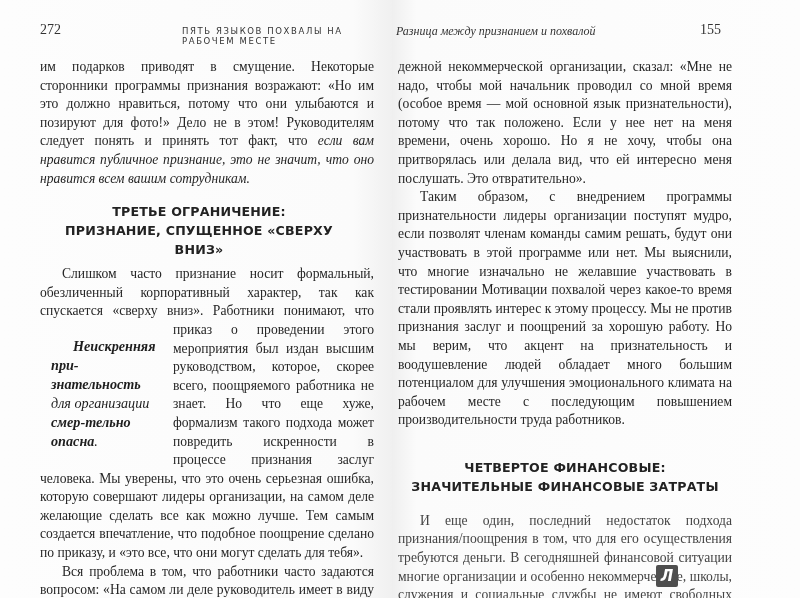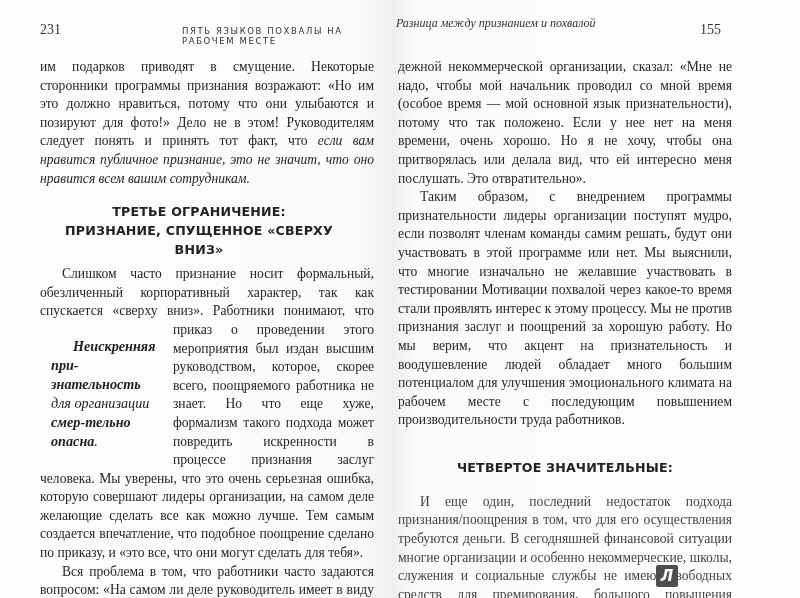--- a/index.html
+++ b/index.html
@@ -10,21 +10,21 @@
     color: #2a2a2a;
     position: relative;
   }
   .spread { position: absolute; inset: 0; display: flex; }
   .page { position: relative; height: 598px; box-sizing: border-box; }
   .page.left { width: 392px; background: linear-gradient(to right, #fdfdfd 0%, #fbfbfb 90%, #f0f0f0 100%); }
   .page.right { width: 408px; background: linear-gradient(to right, #efefef 0%, #fbfbfb 6%, #fdfdfd 100%); }
   .run-head { position: absolute; top: 22px; font-size: 12.5px; color: #333; }
   .left .pnum { left: 40px; font-family: "Liberation Serif", serif; font-size: 14px; }
   .left .rtitle { left: 182px; top: 26px; font-family: "DejaVu Sans", sans-serif; font-size: 8.5px; letter-spacing: 1.6px; text-transform: uppercase; }
-  .right .rtitle { left: 4px; top: 16px; font-family: "Liberation Serif", serif; font-style: italic; font-size: 12px; }
+  .right .rtitle { left: 4px; top: 24px; font-family: "Liberation Serif", serif; font-style: italic; font-size: 12px; }
   .right .pnum { left: 308px; font-family: "Liberation Serif", serif; font-size: 14px; }
 
   .body { position: absolute; font-family: "Liberation Serif", serif; font-size: 13.6px; line-height: 18.6px; text-align: justify; color: #262626; }
   .left .body { left: 40px; top: 58px; width: 334px; }
   .right .body { left: 6px; top: 58px; width: 334px; }
   .body p { margin: 0; }
   .body p.indent { text-indent: 22px; }
   .body .it { font-style: italic; }
   h3 { font-family: "DejaVu Sans", sans-serif; font-weight: bold; font-size: 12.6px; text-align: center; margin: 0; line-height: 19px; color: #222; letter-spacing: 0.2px; }
   .head-block-1 { margin: 14px 16px 6px 0; }
@@ -34,21 +34,21 @@
   .pull b { font-weight: bold; }
   .right-lighter { color: #444; }
   .logo { position: absolute; left: 656px; top: 565px; width: 22px; height: 22px; background: #4e4e4e; border-radius: 2px; color: #fff; font-family: "DejaVu Sans", sans-serif; font-weight: bold; font-style: italic; font-size: 15px; text-align: center; line-height: 22px; }
 </style>
 </head>
 <body>
 
 <div class="spread">
 
   <div class="page left">
-    <div class="run-head pnum">231</div>
+    <div class="run-head pnum">272</div>
     <div class="run-head rtitle">Пять языков похвалы на рабочем месте</div>
 
     <div class="body">
       <p><span>им подарков приводят в смущение. Некоторые сторонники программы признания возражают: «Но им это должно нравиться, потому что они улыбаются и позируют для фото!» Дело не в этом! Руководителям следует понять и принять тот факт, что </span><span class="it">если вам нравится публичное признание, это не значит, что оно нравится всем вашим сотрудникам.</span></p>
 
       <div class="head-block-1">
         <h3>ТРЕТЬЕ ОГРАНИЧЕНИЕ:</h3>
         <h3>ПРИЗНАНИЕ, СПУЩЕННОЕ «СВЕРХУ ВНИЗ»</h3>
       </div>
 
@@ -63,21 +63,22 @@
 
   <div class="page right">
     <div class="run-head rtitle">Разница между признанием и похвалой</div>
     <div class="run-head pnum">155</div>
 
     <div class="body">
       <p>дежной некоммерческой организации, сказал: «Мне не надо, чтобы мой начальник проводил со мной время (особое время — мой основной язык признательности), потому что так положено. Если у нее нет на меня времени, очень хорошо. Но я не хочу, чтобы она притворялась или делала вид, что ей интересно меня послушать. Это отвратительно».</p>
       <p class="indent">Таким образом, с внедрением программы признательности лидеры организации поступят мудро, если позволят членам команды самим решать, будут они участвовать в этой программе или нет. Мы выяснили, что многие изначально не желавшие участвовать в тестировании Мотивации похвалой через какое-то время стали проявлять интерес к этому процессу. Мы не против признания заслуг и поощрений за хорошую работу. Но мы верим, что акцент на признательность и воодушевление людей обладает много большим потенциалом для улучшения эмоционального климата на рабочем месте с последующим повышением производительности труда работников.</p>
 
       <div class="head-block-2">
-        <h3>ЧЕТВЕРТОЕ ЗНАЧИТЕЛЬНЫЕ:</h3>
+        <h3>ЧЕТВЕРТОЕ ФИНАНСОВЫЕ:</h3>
+        <h3>ЗНАЧИТЕЛЬНЫЕ ФИНАНСОВЫЕ ЗАТРАТЫ</h3>
       </div>
 
       <p class="indent right-lighter">И еще один, последний недостаток подхода признания/поощрения в том, что для его осуществления требуются деньги. В сегодняшней финансовой ситуации многие организации и особенно некоммерческие, школы, служения и социальные службы не имеют свободных средств для премирования, большого повышения зарплаты и других подарков, которыми обычно поощряются работники в этой программе. И очень часто практика раздачи значительных финансовых поощрений за достигнутые цели не «вписывается» в общий контекст миссии и ценностей организации.</p>
     </div>
   </div>
 </div>
 
 <div class="logo">Л</div>
 
 </body></html>

